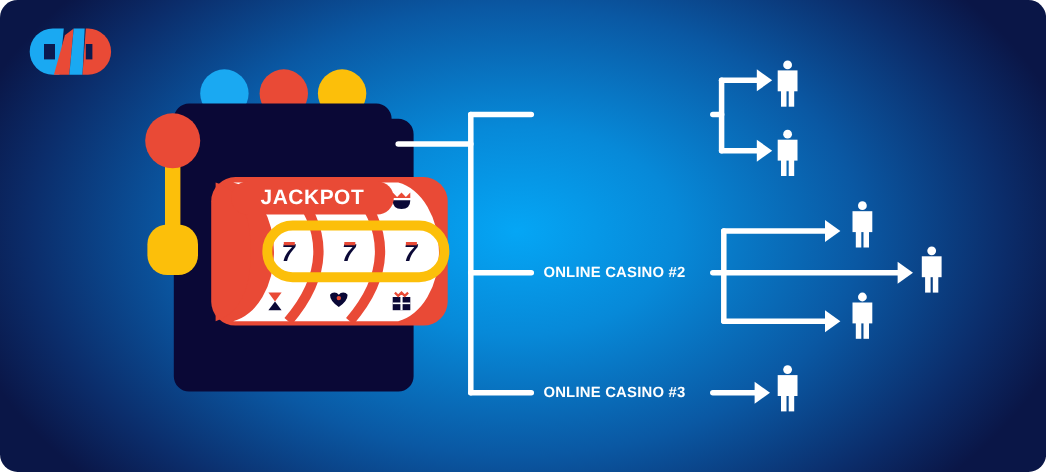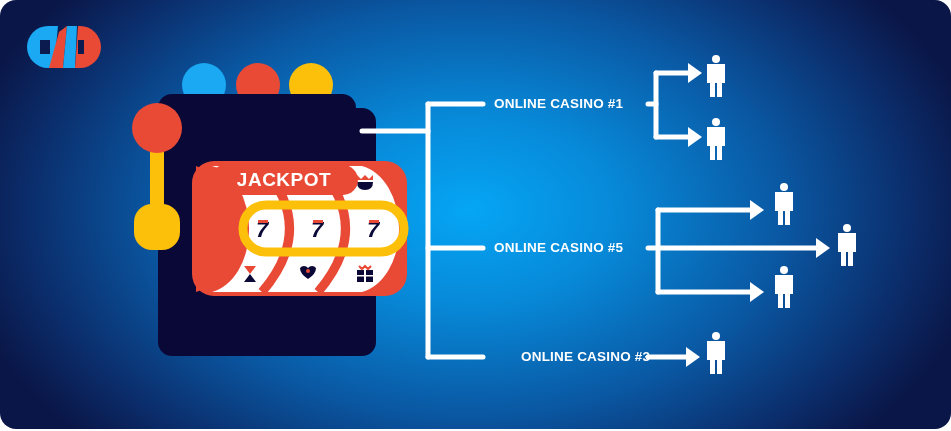--- a/index.html
+++ b/index.html
@@ -126,16 +126,15 @@
     <use href="#person" x="707" y="55"></use>
     <use href="#person" x="707" y="118"></use>
     <use href="#person" x="775" y="183"></use>
     <use href="#person" x="838" y="224"></use>
     <use href="#person" x="775" y="266"></use>
     <use href="#person" x="707" y="332"></use>
   </svg>
 
   <div class="jackpot">JACKPOT</div>
 
-  <div class="label" style="left:494px;top:96px;">ONLINE CASINO #1</div>
-  <div class="label" style="left:494px;top:240px;">ONLINE CASINO #5</div>
-  <div class="label" style="left:521px;top:349px;">ONLINE CASINO #3</div>
+  <div class="label" style="left:494px;top:240px;">ONLINE CASINO #2</div>
+  <div class="label" style="left:494px;top:349px;">ONLINE CASINO #3</div>
 </div>
 
 </body></html>

